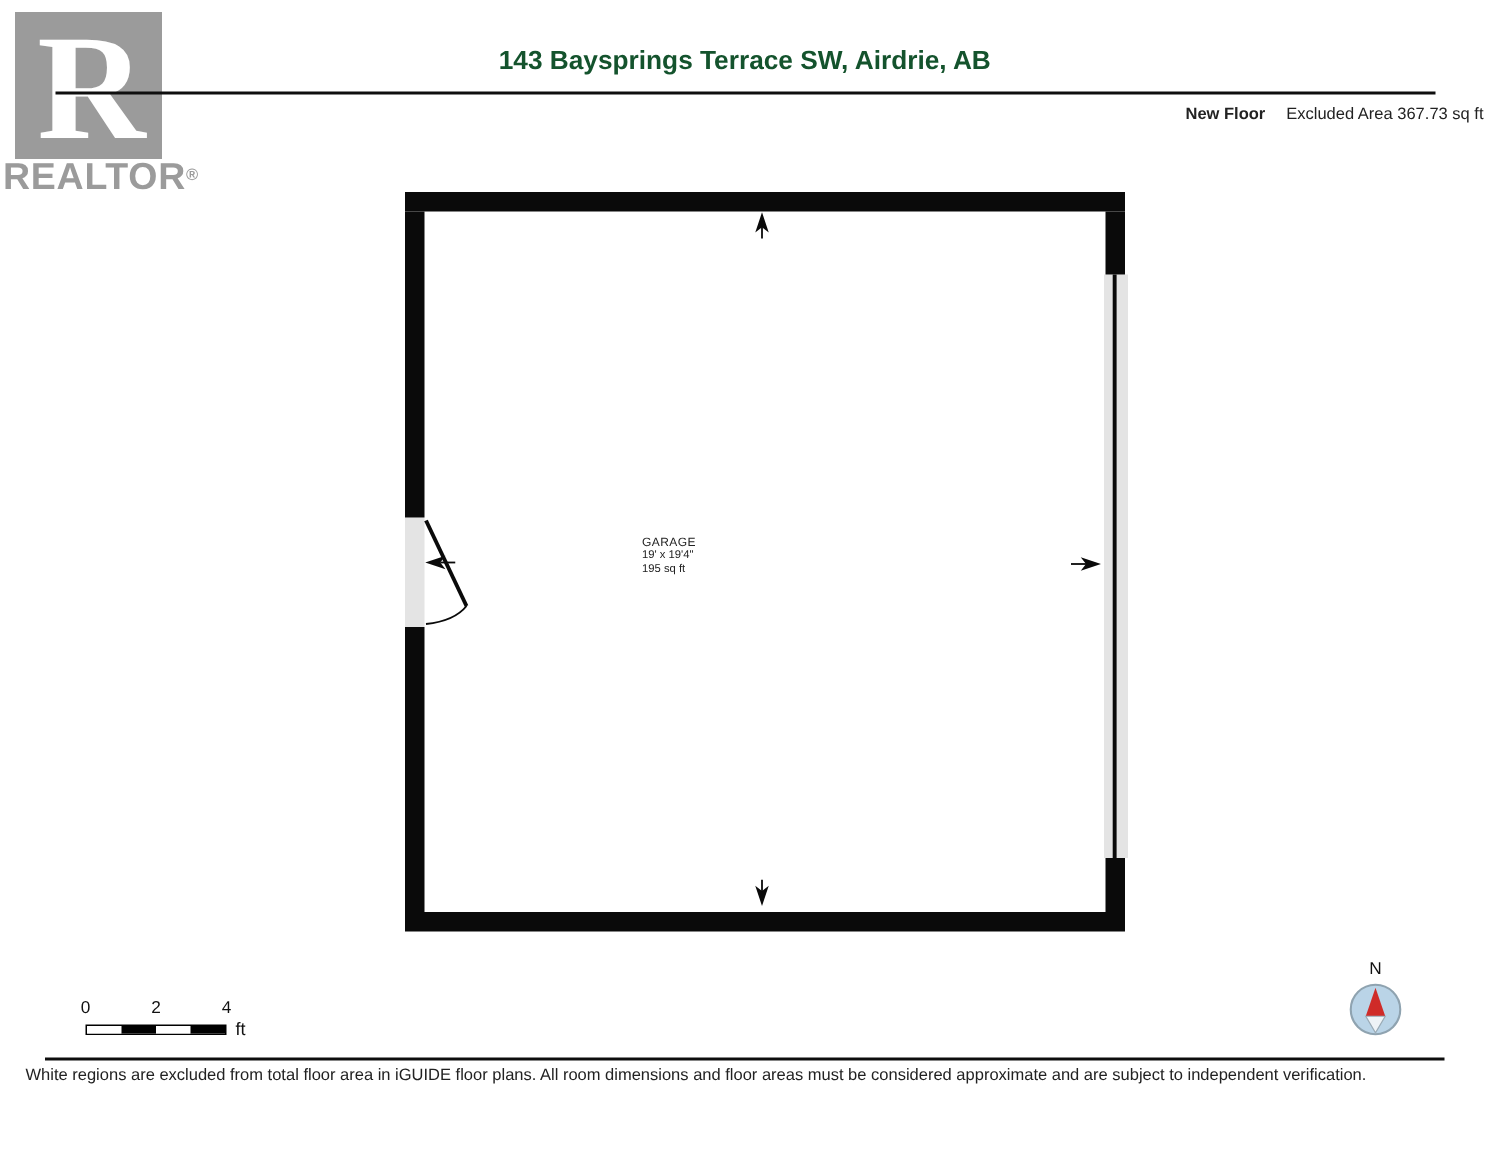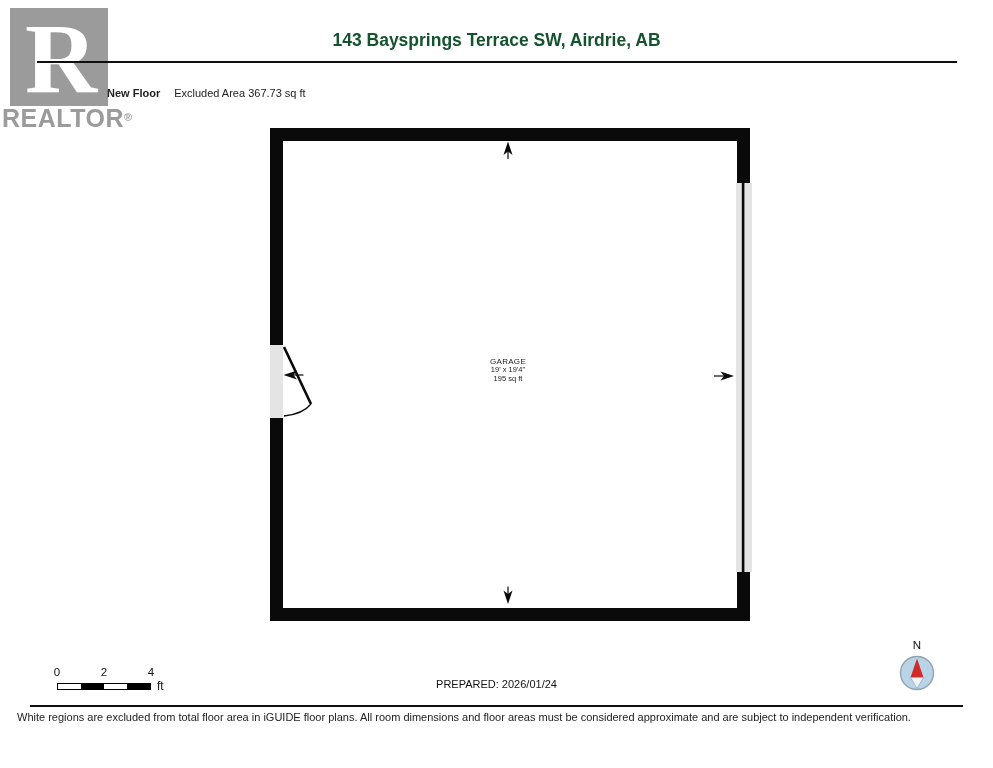--- a/index.html
+++ b/index.html
@@ -6,26 +6,26 @@
   #page{position:relative;width:993px;height:768px;background:#ffffff;overflow:hidden;
         font-family:"Liberation Sans",sans-serif;color:#111;}
   .abs{position:absolute;}
 
   
   #realtor-logo{left:10px;top:8px;}
   #realtor-word{left:2px;top:104px;font-size:25px;color:#9b9b9b;letter-spacing:.5px;font-weight:bold;}
   #realtor-word sup{font-size:11px;vertical-align:6px;}
   #plan-title{left:0;right:0;top:30px;text-align:center;font-size:17.5px;font-weight:bold;color:#14532d;}
   #header-rule{left:37px;top:61px;width:920px;height:2px;background:#0e0e0e;}
-  #subtitle{left:107px;right:17px;top:70px;text-align:left;font-size:11px;color:#222;margin-top:17px;}
+  #subtitle{left:107px;right:4px;top:70px;text-align:right;font-size:11px;color:#222;}
   #subtitle .floor{font-weight:bold;margin-right:14px;}
 
   
   #plan-svg{left:270px;top:128px;overflow:visible;}
-  #room-label{left:428px;top:357px;width:160px;text-align:center;color:#222;}
+  #room-label{left:428px;top:357px;width:160px;text-align:left;color:#222;}
   #room-label .rn{font-size:8px;letter-spacing:.3px;}
   #room-label .rd,#room-label .ra{font-size:7.5px;line-height:8.5px;}
 
   
   .tick{top:666px;width:14px;text-align:center;font-size:11.5px;color:#111;}
   #scale-bar{left:57px;top:683px;width:94px;height:7px;display:flex;border:1px solid #000;box-sizing:border-box;}
   #scale-bar span{flex:1;}
   .seg-w{background:#fff;}
   .seg-b{background:#000;}
   #scale-unit{left:157px;top:679px;font-size:12px;color:#111;}
@@ -92,21 +92,20 @@
   <div class="abs tick" style="left:97px;">2</div>
   <div class="abs tick" style="left:144px;">4</div>
   <div id="scale-bar" class="abs">
     <span class="seg-w"></span>
       <span class="seg-b"></span>
       <span class="seg-w"></span>
       <span class="seg-b"></span>
   </div>
   <div id="scale-unit" class="abs">ft</div>
 
-  <div id="prepared" class="abs">PREPARED: 2026/01/24</div>
 
   <svg id="compass" class="abs" width="44" height="60" viewBox="0 0 44 60">
     <text x="22" y="13" font-size="11.5" fill="#111" text-anchor="middle" font-family="Liberation Sans, sans-serif">N</text>
     <circle cx="22" cy="37" r="16.5" fill="#bad4e7" stroke="#8fa3b0" stroke-width="1.4"></circle>
     <polygon points="22,22.5 15.5,41.5 28.5,41.5" fill="#cf2b28"></polygon>
     <polygon points="15.5,41.5 28.5,41.5 22,52.5" fill="#eef3f7" stroke="#9aabb6" stroke-width="0.8"></polygon>
   </svg>
 
   <div id="footer-rule" class="abs"></div>
   <div id="disclaimer" class="abs">White regions are excluded from total floor area in iGUIDE floor plans. All room dimensions and floor areas must be considered approximate and are subject to independent verification.</div>

